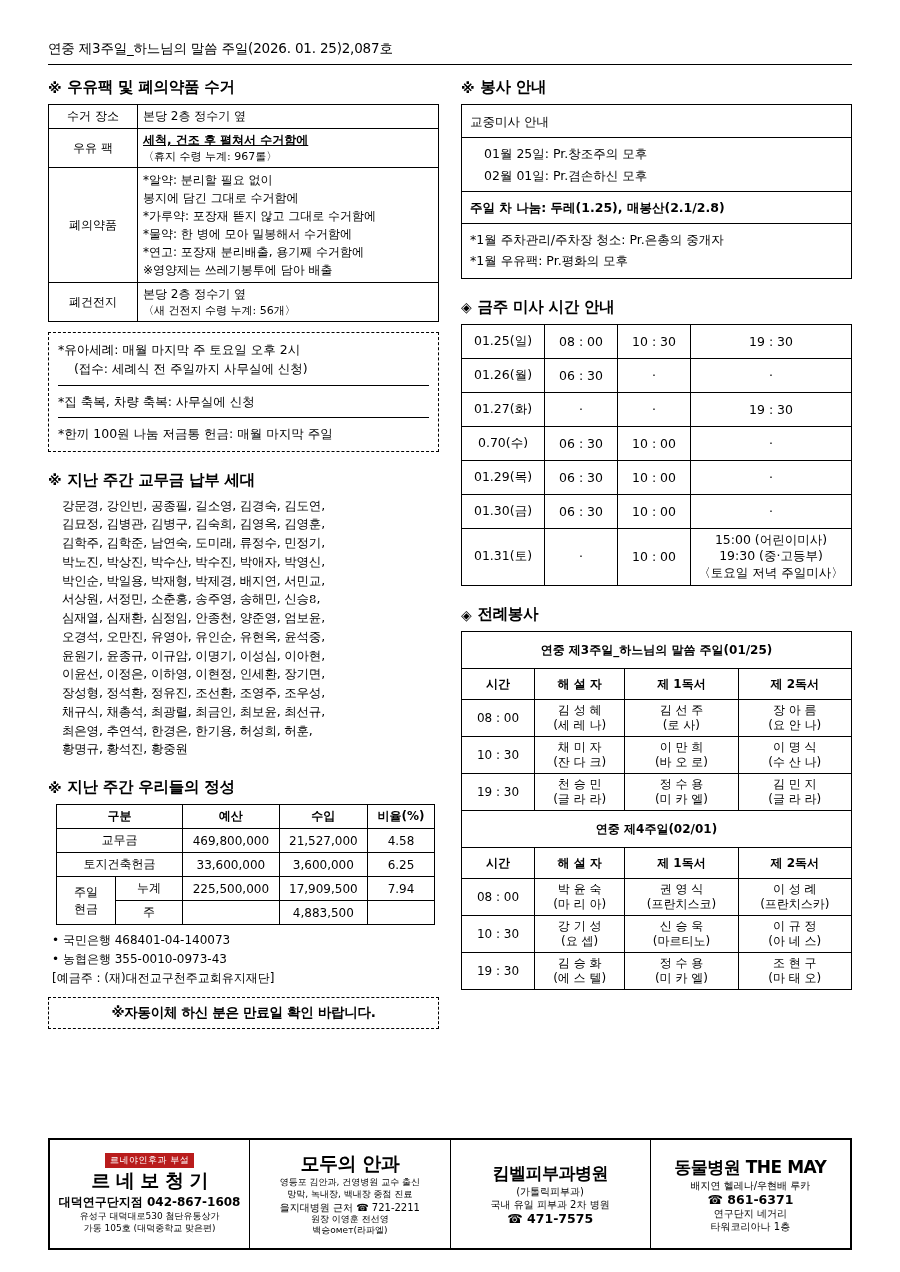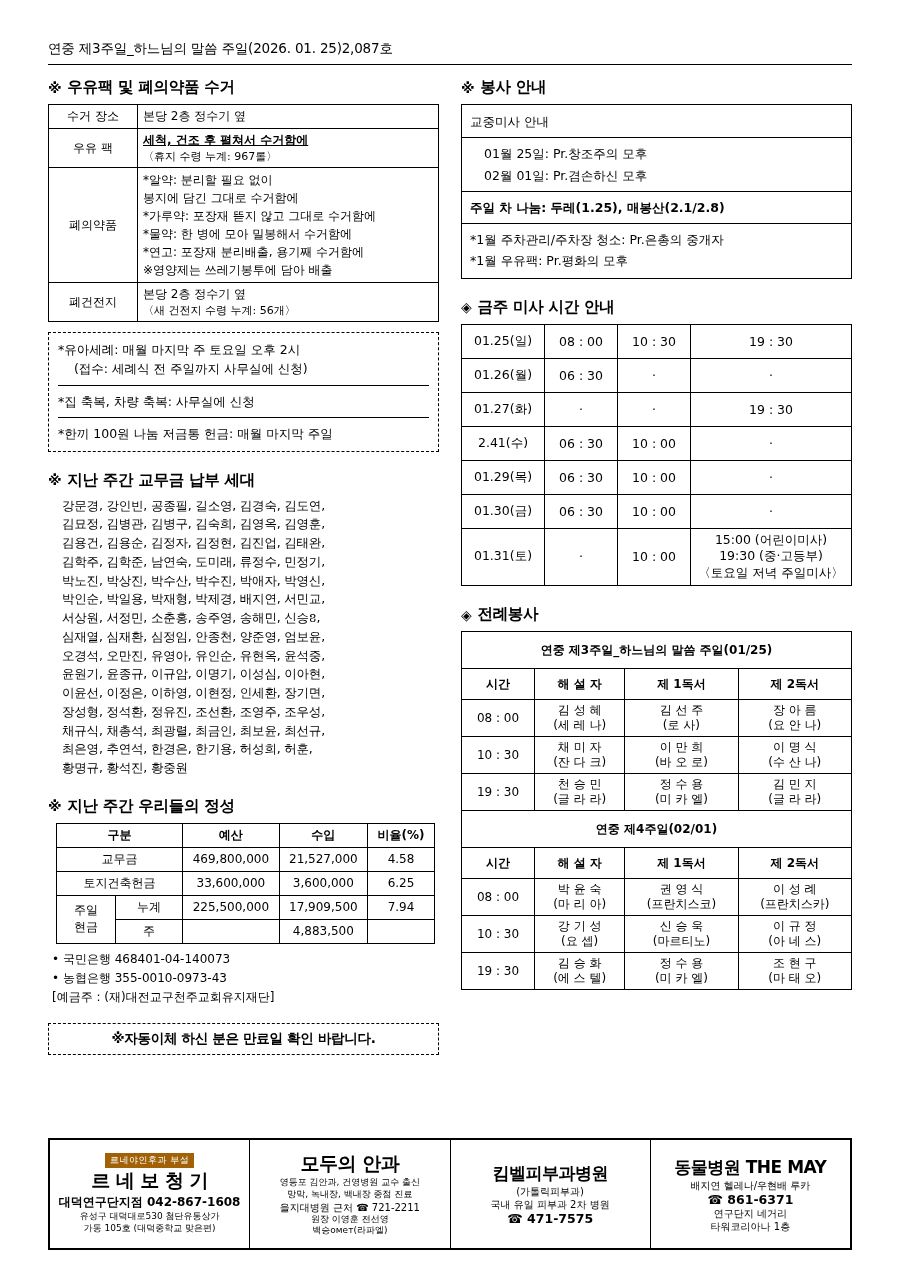--- a/index.html
+++ b/index.html
@@ -59,37 +59,37 @@
   }
   .names div{white-space:nowrap;}
   
   .framebox{border:1px solid #000;padding:6px 8px;}
   .framebox .line{font-size:12.5px;line-height:1.7;}
   .inner-sep{border-top:1px solid #000;margin:5px -8px;}
   .indent{padding-left:14px;}
   
   .bank{font-size:12px;line-height:1.6;margin-top:6px;padding-left:4px;}
   .notice{
-    border:1.5px dashed #000;margin-top:16px;padding:6px 8px;
+    border:1.5px dashed #000;margin-top:8px;padding:6px 8px;
     font-weight:bold;font-size:13.5px;text-align:center;letter-spacing:-0.3px;
   }
   
   .ads{
     position:absolute;left:48px;right:48px;bottom:22px;
     border:2px solid #000;display:flex;height:108px;
   }
   .ad{flex:1;border-right:1px solid #000;display:flex;flex-direction:column;
       align-items:center;justify-content:center;text-align:center;padding:3px 4px;}
   .ad:last-child{border-right:none;}
   .ad .big{font-weight:bold;font-size:19px;letter-spacing:-0.5px;}
   .ad .big2{font-weight:bold;font-size:17px;letter-spacing:-0.5px;}
   .ad .med{font-size:12px;font-weight:bold;}
   .ad .sm{font-size:10px;line-height:1.3;}
   .ad .xs{font-size:9px;line-height:1.3;}
-  .ad .rev{background:#a16207;color:#fff;font-size:9px;padding:1px 5px;letter-spacing:0.5px;}
+  .ad .rev{background:#b91c1c;color:#fff;font-size:9px;padding:1px 5px;letter-spacing:0.5px;}
   .ad .tel{font-size:12.5px;font-weight:bold;}
   
   .masstbl td{height:27px;font-size:12.5px;}
   .servtbl td{height:24px;font-size:12px;line-height:1.25;}
   .servhead td{font-weight:bold;}
   .subttl{font-weight:bold;font-size:13.5px;text-align:center;padding:6px 0;}
 </style>
 </head>
 <body>
 
@@ -153,21 +153,20 @@
         <div>*한끼 100원 나눔 저금통 헌금: 매월 마지막 주일</div>
       </div>
 
       <div class="sect-title mt18">
         <span class="mark">※</span>
         <span>지난 주간 교무금 납부 세대</span>
       </div>
       <div class="names">
         <div>강문경,  강인빈,  공종필,  길소영,  김경숙,  김도연,</div>
         <div>김묘정,  김병관,  김병구,  김숙희,  김영옥,  김영훈,</div>
-        <div>김용건,  김용순,  김정자,  김정현,  김진업,  김태완,</div>
         <div>김학주,  김학준,  남연숙,  도미래,  류정수,  민정기,</div>
         <div>박노진,  박상진,  박수산,  박수진,  박애자,  박영신,</div>
         <div>박인순,  박일용,  박재형,  박제경,  배지연,  서민교,</div>
         <div>서상원,  서정민,  소춘홍,  송주영,  송해민,  신승ខ,</div>
         <div>심재열,  심재환,  심정임,  안종천,  양준영,  엄보윤,</div>
         <div>오경석,  오만진,  유영아,  유인순,  유현옥,  윤석중,</div>
         <div>윤원기,  윤종규,  이규암,  이명기,  이성심,  이아현,</div>
         <div>이윤선,  이정은,  이하영,  이현정,  인세환,  장기면,</div>
         <div>장성형,  정석환,  정유진,  조선환,  조영주,  조우성,</div>
         <div>채규식,  채총석,  최광렬,  최금인,  최보윤,  최선규,</div>
@@ -266,21 +265,21 @@
           <td class="center">·</td>
           <td class="center">·</td>
         </tr>
         <tr>
           <td class="center">01.27(화)</td>
           <td class="center">·</td>
           <td class="center">·</td>
           <td class="center">19 : 30</td>
         </tr>
         <tr>
-          <td class="center">2.41(수)</td>
+          <td class="center">0.70(수)</td>
           <td class="center">06 : 30</td>
           <td class="center">10 : 00</td>
           <td class="center">·</td>
         </tr>
         <tr>
           <td class="center">01.29(목)</td>
           <td class="center">06 : 30</td>
           <td class="center">10 : 00</td>
           <td class="center">·</td>
         </tr>

